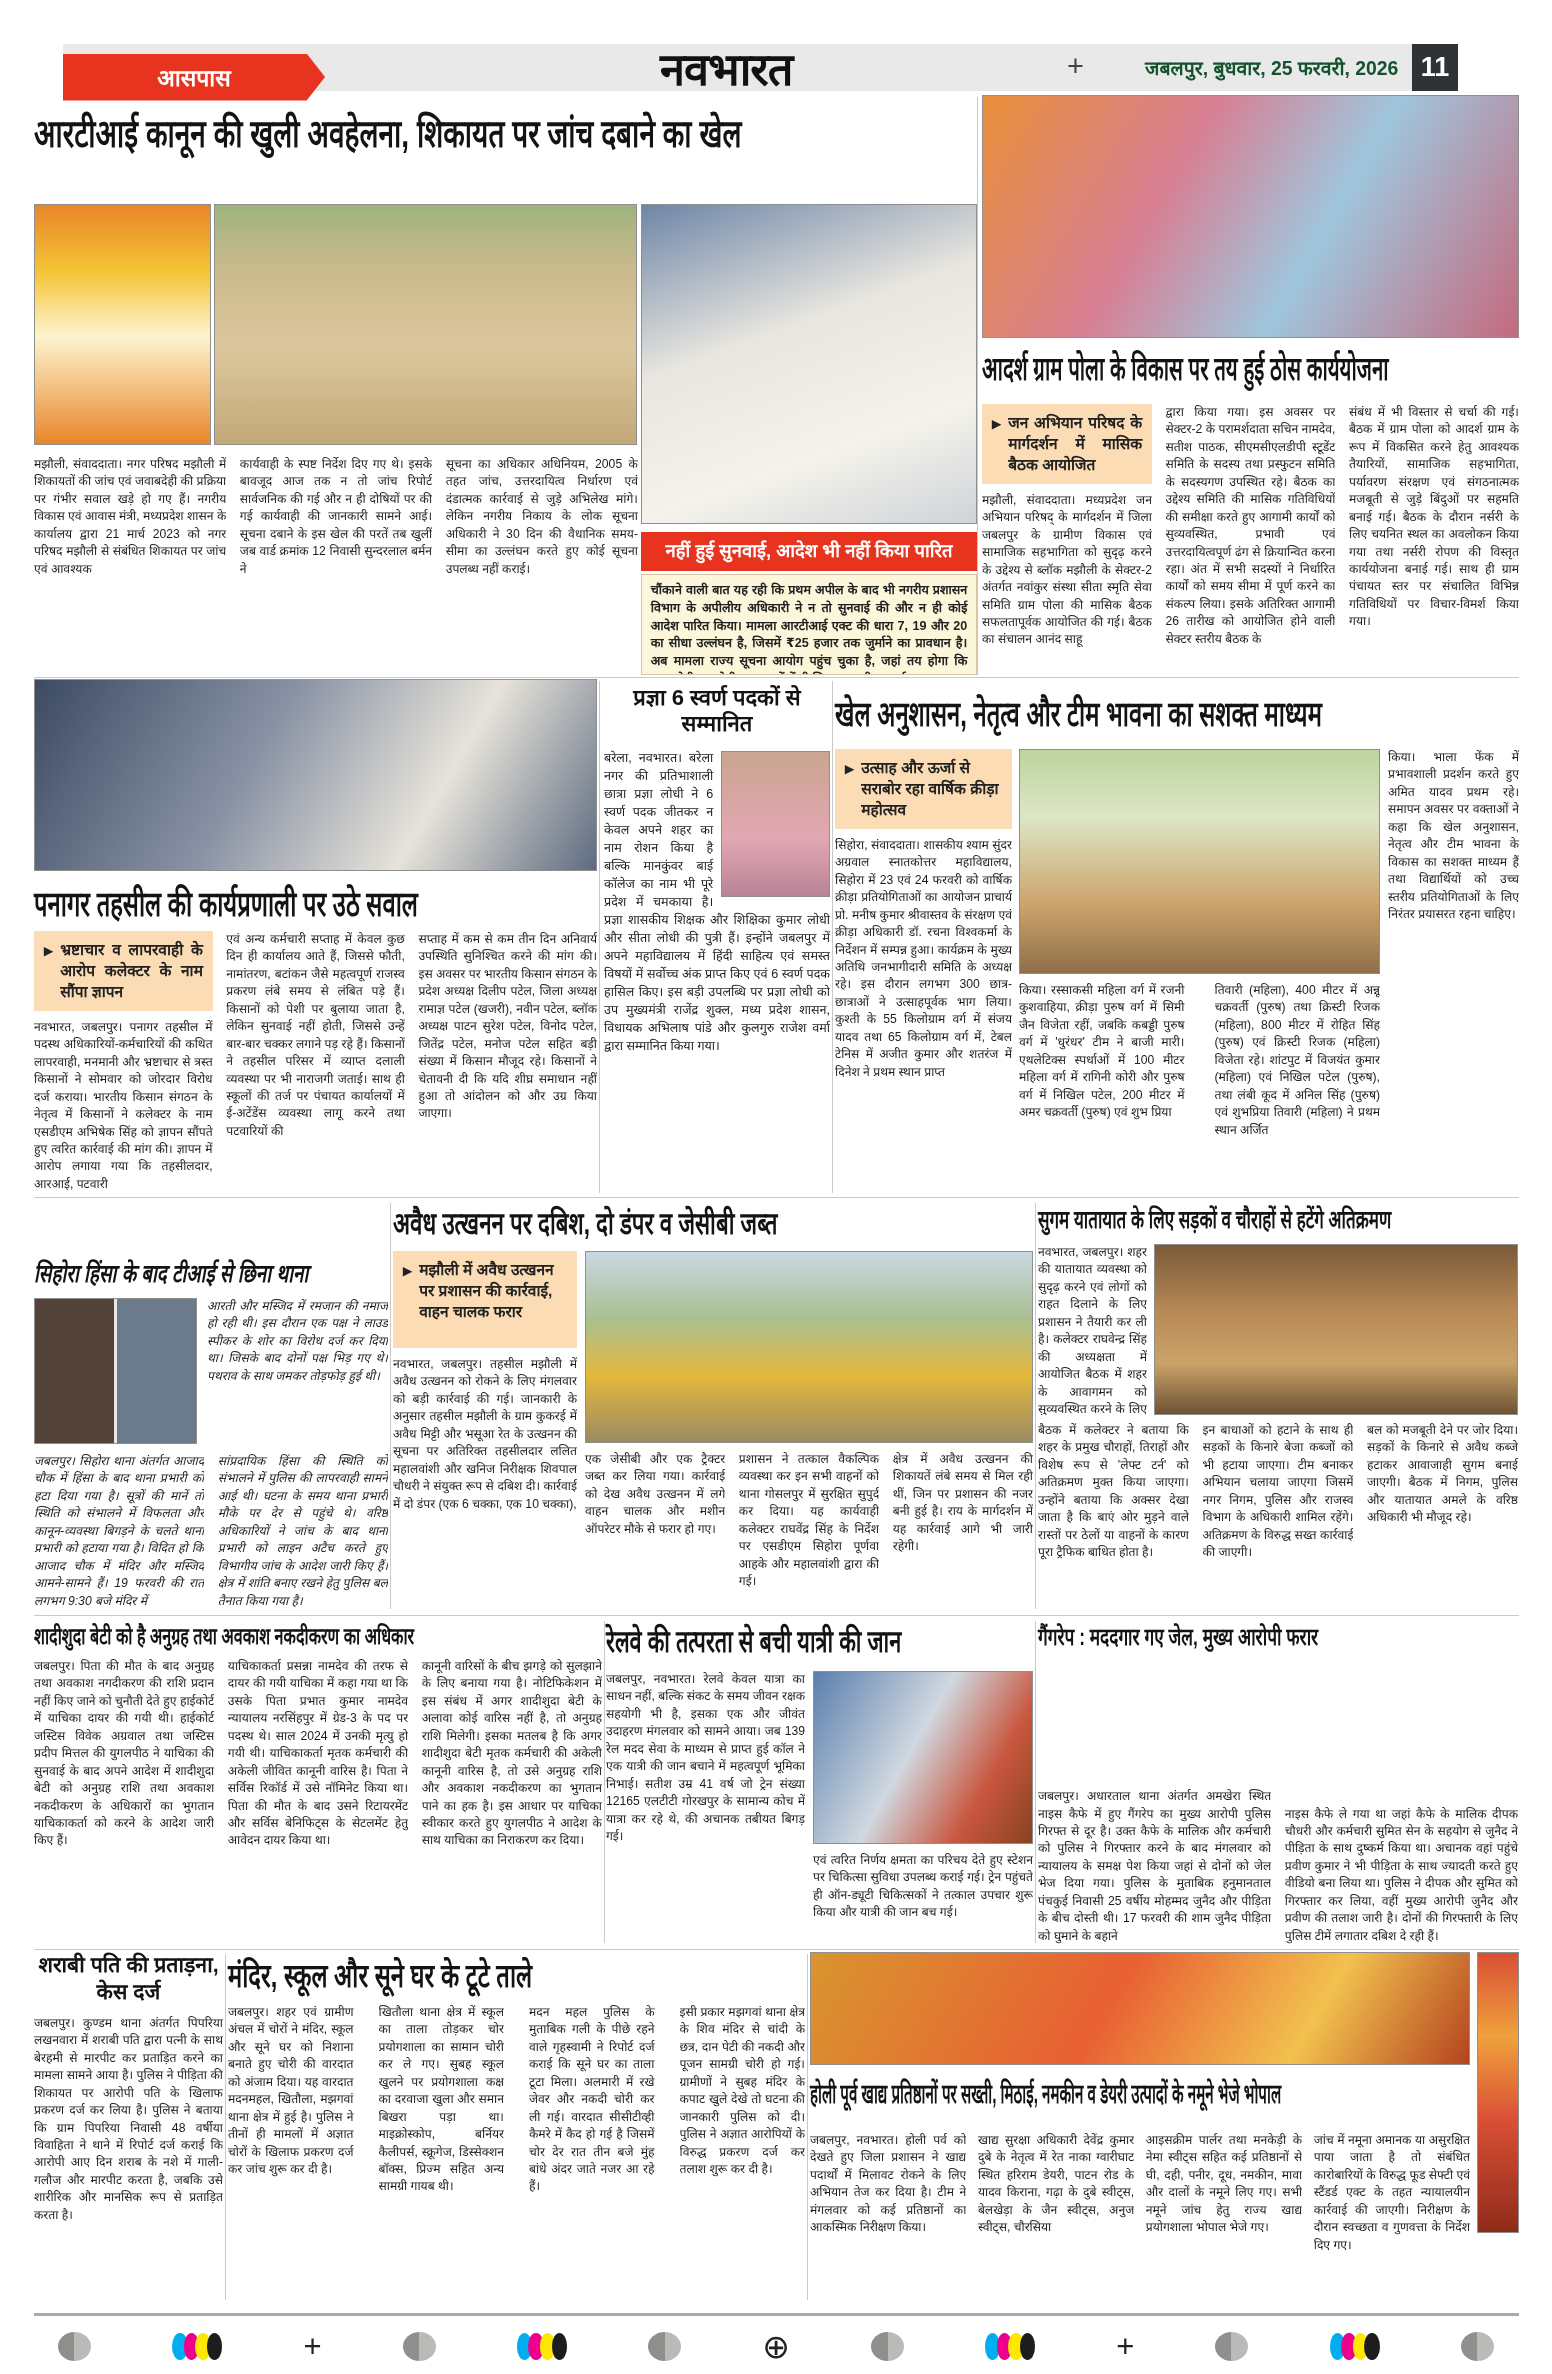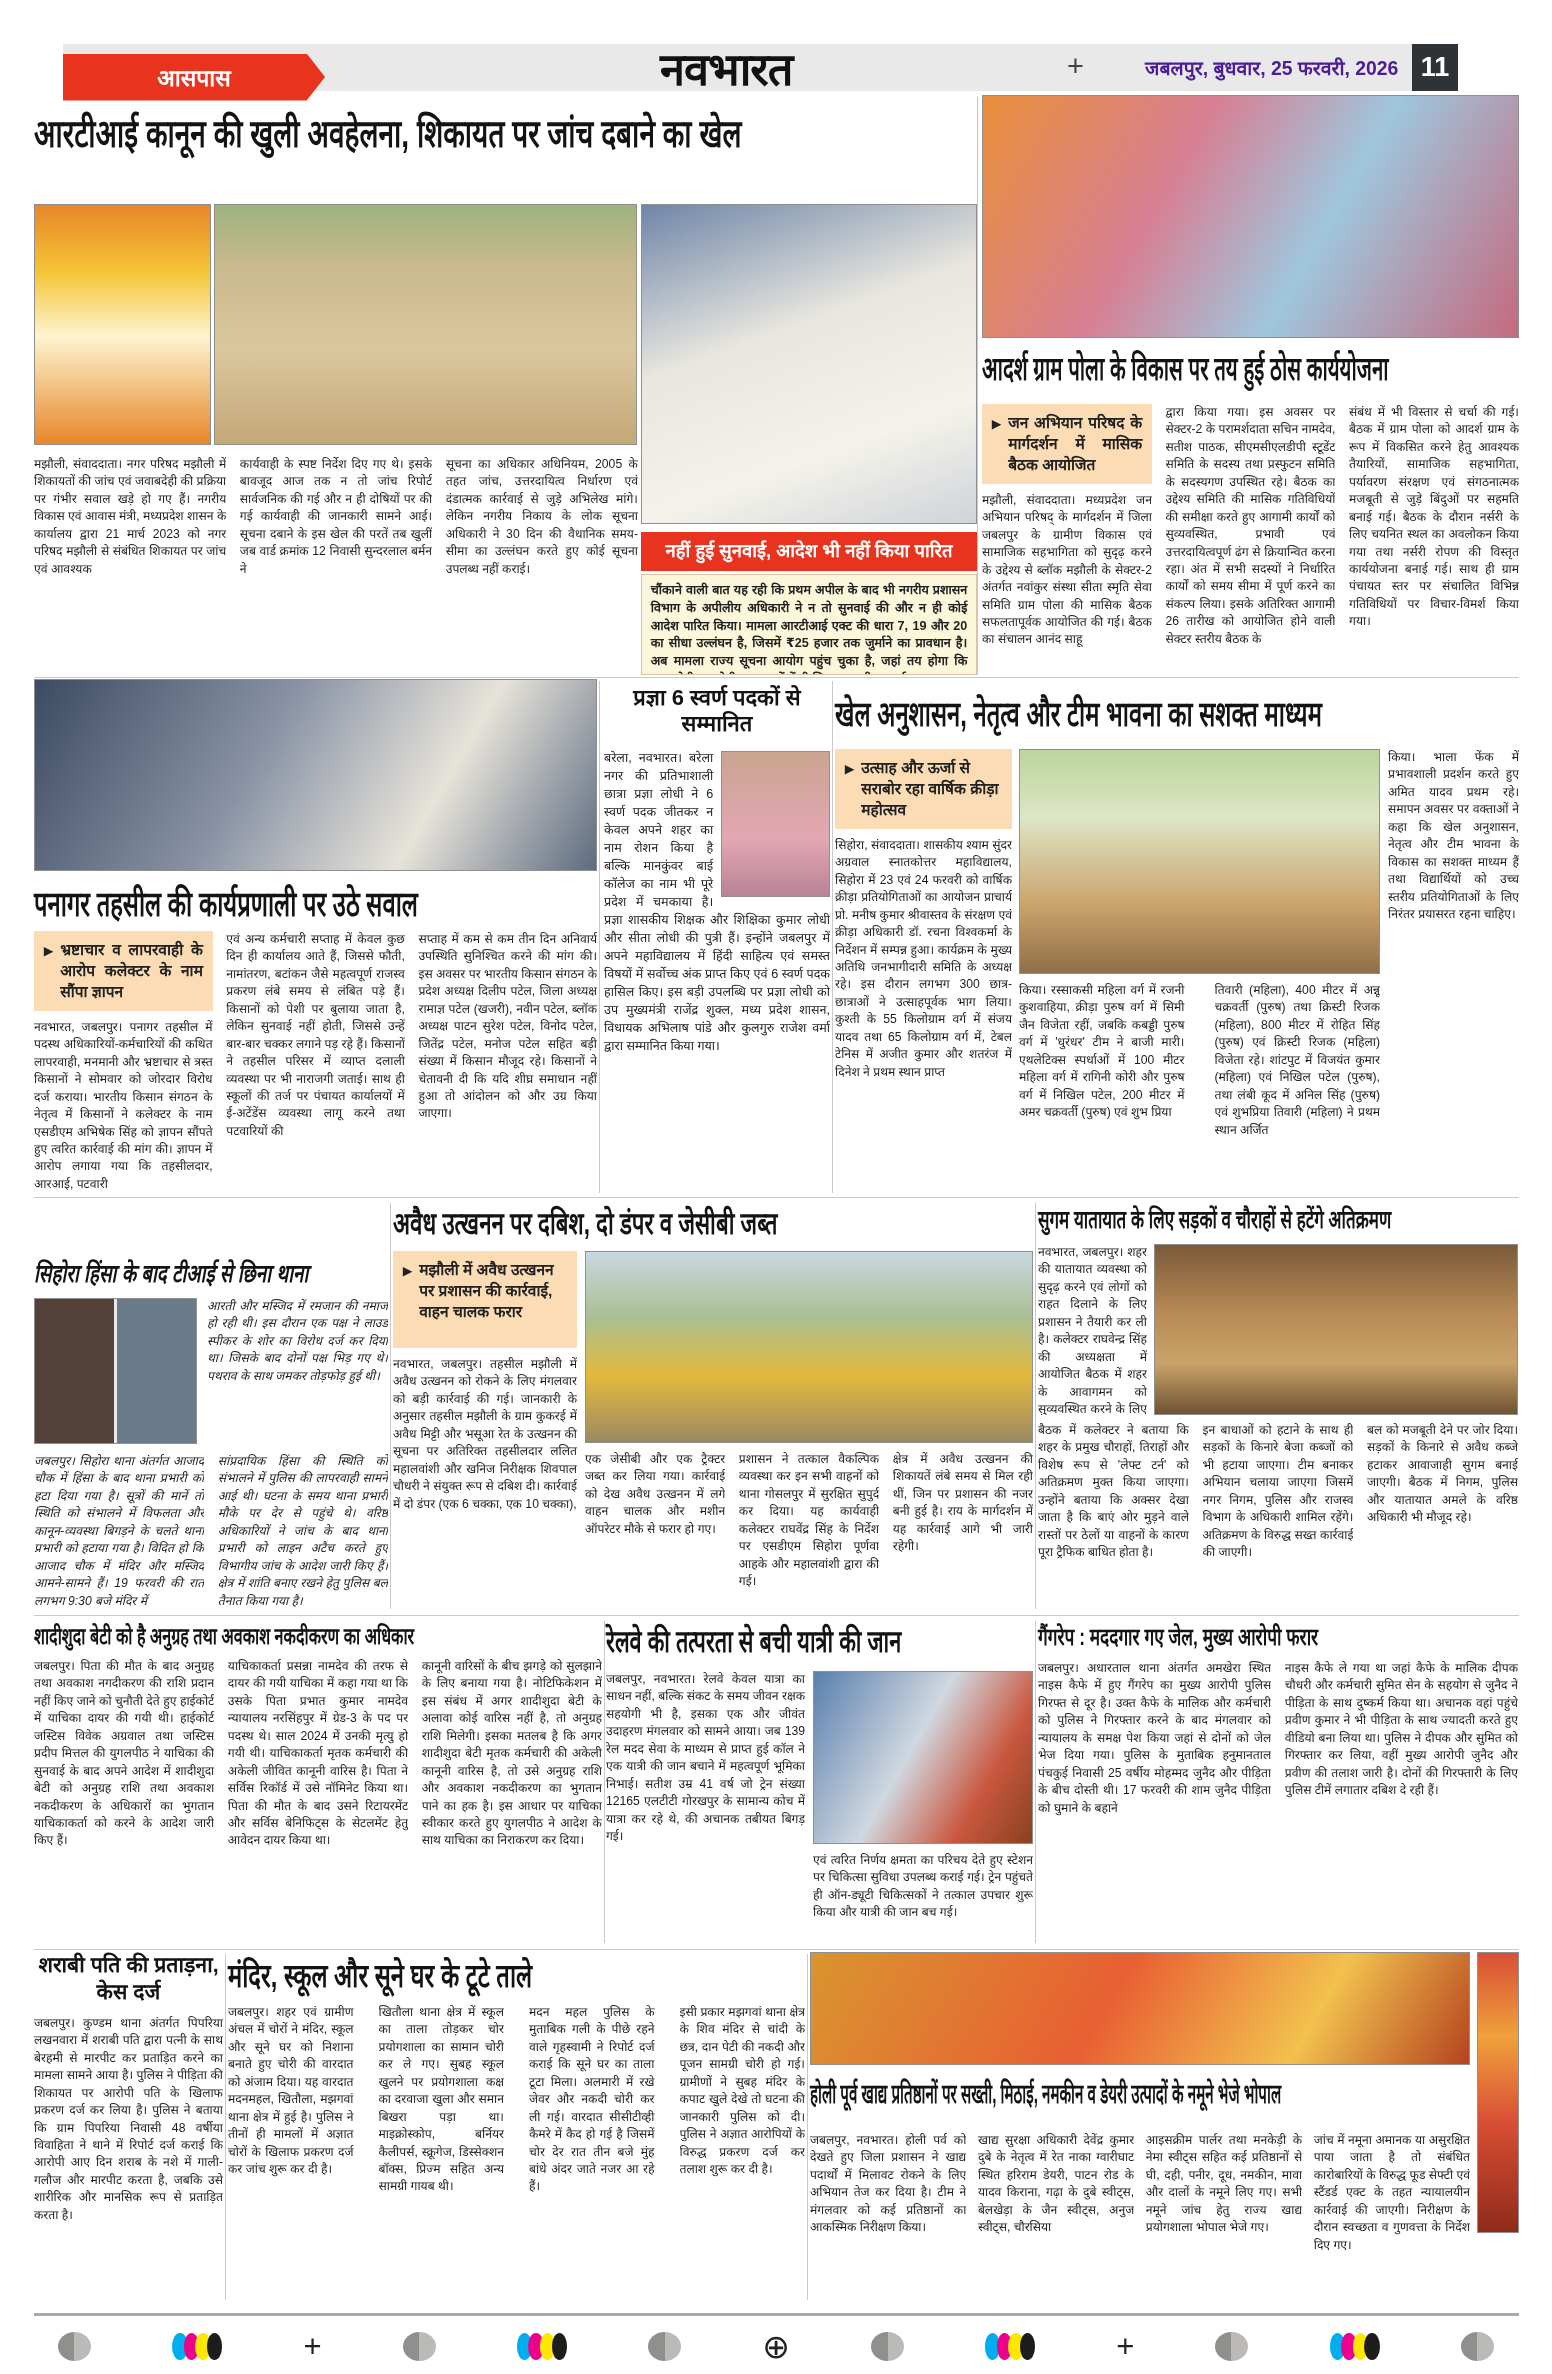--- a/index.html
+++ b/index.html
@@ -4,21 +4,21 @@
 <style>
   html,body{margin:0;padding:0;background:#fff;}
   .page{position:relative;width:1553px;height:2375px;background:#ffffff;
         font-family:"Liberation Sans","DejaVu Sans",sans-serif;color:#1a1a1a;overflow:hidden;}
   .abs{position:absolute;}
   
   .header-bar{background:#e9e9e9;display:flex;align-items:center;}
   .red-tag{background:#e8341f;color:#fff;font-weight:800;display:flex;align-items:center;justify-content:center;}
   .tag-point{clip-path:polygon(0 0,93% 0,100% 50%,93% 100%,0 100%);}
   .masthead{font-weight:800;font-size:45px;letter-spacing:-1px;color:#111;}
-  .date-line{font-weight:700;font-size:19.4px;color:#4c1d95;}
+  .date-line{font-weight:700;font-size:19.4px;color:#14532d;}
   .page-num{background:#2e3338;color:#fff;font-weight:800;font-size:27px;display:flex;align-items:center;justify-content:center;}
   .plus-mark{font-size:29px;color:#444;font-weight:400;}
   
   .hl{font-weight:800;color:#131313;white-space:nowrap;overflow:visible;}
   .cond62{transform:scaleX(.62);transform-origin:0 50%;}
   .cond68{transform:scaleX(.68);transform-origin:0 50%;}
   .cond70{transform:scaleX(.70);transform-origin:0 50%;}
   .cond72{transform:scaleX(.72);transform-origin:0 50%;}
   .cond75{transform:scaleX(.75);transform-origin:0 50%;}
   .cond56{transform:scaleX(.56);transform-origin:0 50%;}
@@ -196,21 +196,21 @@
 
   <div class="abs" style="left:606px;top:1619px;width:427px;height:326px;">
     <div class="hl cond70" style="font-size:31px;">रेलवे की तत्परता से बची यात्री की जान</div>
     <div class="abs txt" style="left:0;top:52px;width:199px;height:274px;">जबलपुर, नवभारत। रेलवे केवल यात्रा का साधन नहीं, बल्कि संकट के समय जीवन रक्षक सहयोगी भी है, इसका एक और जीवंत उदाहरण मंगलवार को सामने आया। जब 139 रेल मदद सेवा के माध्यम से प्राप्त हुई कॉल ने एक यात्री की जान बचाने में महत्वपूर्ण भूमिका निभाई। सतीश उम्र 41 वर्ष जो ट्रेन संख्या 12165 एलटीटी गोरखपुर के सामान्य कोच में यात्रा कर रहे थे, की अचानक तबीयत बिगड़ गई।</div>
     <div class="abs photo ph-rail" style="left:207px;top:52px;width:220px;height:173px;"></div>
     <div class="abs txt" style="left:207px;top:233px;width:220px;height:93px;">एवं त्वरित निर्णय क्षमता का परिचय देते हुए स्टेशन पर चिकित्सा सुविधा उपलब्ध कराई गई। ट्रेन पहुंचते ही ऑन-ड्यूटी चिकित्सकों ने तत्काल उपचार शुरू किया और यात्री की जान बच गई।</div>
   </div>
 
   <div class="abs" style="left:1038px;top:1619px;width:480px;height:326px;">
     <div class="hl cond72" style="font-size:24px;">गैंगरेप : मददगार गए जेल, मुख्य आरोपी फरार</div>
-    <div class="abs cols" style="left:0;top:41px;width:480px;height:285px;">
+    <div class="abs cols" style="left:0;top:41px;width:480px;height:285px;align-items:flex-end;">
       <div class="col">जबलपुर। अधारताल थाना अंतर्गत अमखेरा स्थित नाइस कैफे में हुए गैंगरेप का मुख्य आरोपी पुलिस गिरफ्त से दूर है। उक्त कैफे के मालिक और कर्मचारी को पुलिस ने गिरफ्तार करने के बाद मंगलवार को न्यायालय के समक्ष पेश किया जहां से दोनों को जेल भेज दिया गया। पुलिस के मुताबिक हनुमानताल पंचकुई निवासी 25 वर्षीय मोहम्मद जुनैद और पीड़िता के बीच दोस्ती थी। 17 फरवरी की शाम जुनैद पीड़िता को घुमाने के बहाने</div>
       <div class="col">नाइस कैफे ले गया था जहां कैफे के मालिक दीपक चौधरी और कर्मचारी सुमित सेन के सहयोग से जुनैद ने पीड़िता के साथ दुष्कर्म किया था। अचानक वहां पहुंचे प्रवीण कुमार ने भी पीड़िता के साथ ज्यादती करते हुए वीडियो बना लिया था। पुलिस ने दीपक और सुमित को गिरफ्तार कर लिया, वहीं मुख्य आरोपी जुनैद और प्रवीण की तलाश जारी है। दोनों की गिरफ्तारी के लिए पुलिस टीमें लगातार दबिश दे रही हैं।</div>
     </div>
   </div>
 
   <div class="abs" style="left:34px;top:1952px;width:189px;height:350px;">
     <div class="hl center" style="font-size:21.3px;white-space:normal;line-height:1.25;">शराबी पति की प्रताड़ना, केस दर्ज</div>
     <div class="txt" style="margin-top:9.7px;height:272px;">जबलपुर। कुण्डम थाना अंतर्गत पिपरिया लखनवारा में शराबी पति द्वारा पत्नी के साथ बेरहमी से मारपीट कर प्रताड़ित करने का मामला सामने आया है। पुलिस ने पीड़िता की शिकायत पर आरोपी पति के खिलाफ प्रकरण दर्ज कर लिया है। पुलिस ने बताया कि ग्राम पिपरिया निवासी 48 वर्षीया विवाहिता ने थाने में रिपोर्ट दर्ज कराई कि आरोपी आए दिन शराब के नशे में गाली-गलौज और मारपीट करता है, जबकि उसे शारीरिक और मानसिक रूप से प्रताड़ित करता है।</div>
   </div>
 

